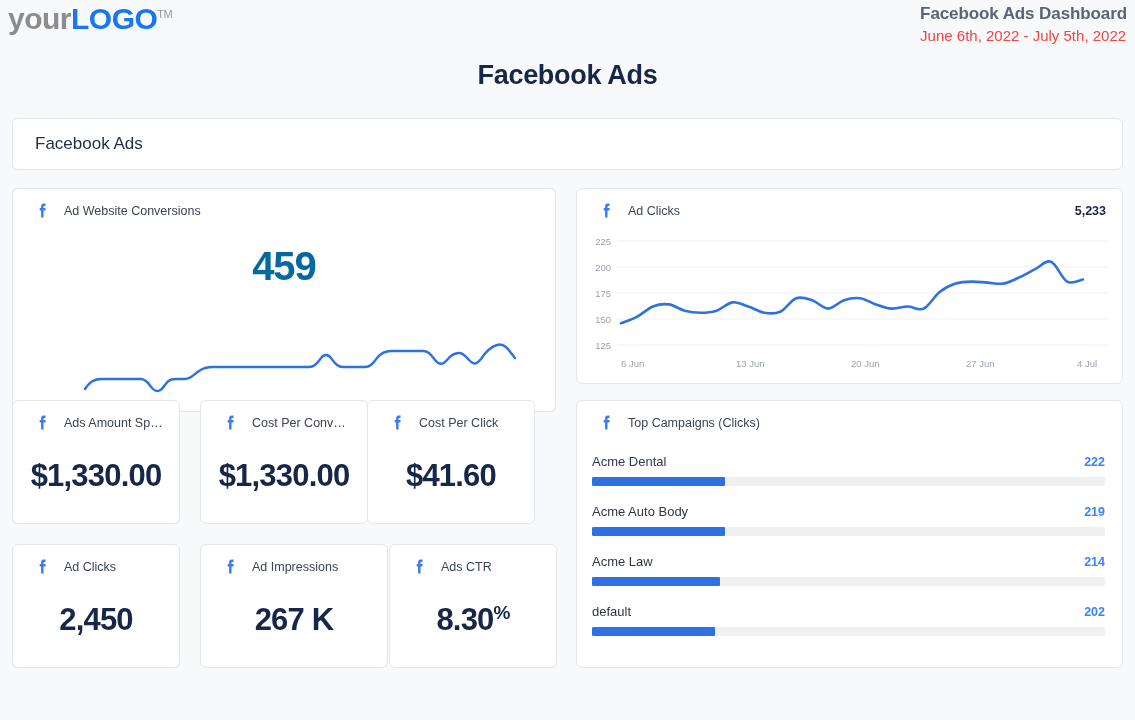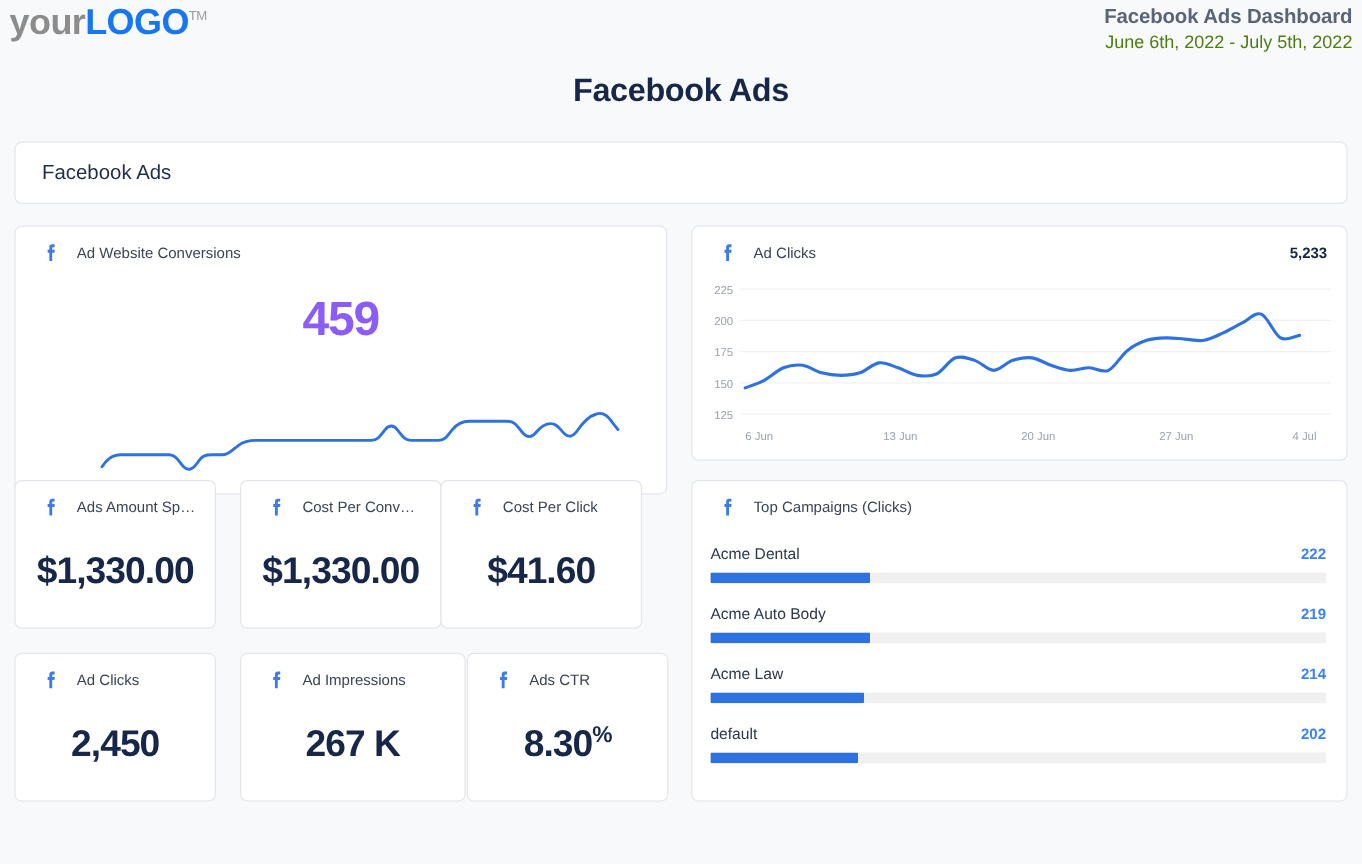--- a/index.html
+++ b/index.html
@@ -14,23 +14,23 @@
   
   .header { position: relative; height: 50px; padding-left: 30px; }
   .logo {
     position: absolute; left: 8px; top: 2px;
     font-size: 30px; font-weight: 700; letter-spacing: -0.5px;
     color: #8c8c8c; white-space: nowrap;
   }
   .logo .logo-blue { color: #1676f3; font-weight: 700; }
   .logo .logo-tm { font-size: 11px; vertical-align: super; color: #9b9b9b; font-weight: 400; }
 
-  .header-right { position: absolute; right: 8px; top: 4px; text-align: right; }
+  .header-right { position: absolute; right: 8px; top: 4px; text-align: left; }
   .header-title { font-size: 17px; font-weight: 700; color: #5a6475; letter-spacing: -0.1px; }
-  .header-date { font-size: 15px; color: #4d7c0f; margin-top: 3px; }
+  .header-date { font-size: 15px; color: #ef4444; margin-top: 3px; }
 
   .page-title {
     text-align: center; font-size: 27px; font-weight: 700;
     color: #17274a; margin-top: 10px; letter-spacing: -0.3px;
   }
 
   
   .card {
     background: #ffffff;
     border: 1px solid #e3e6ea;
@@ -48,21 +48,21 @@
     width: 16px; height: 18px; display: inline-block; position: relative;
     flex: 0 0 auto; margin-right: 13px; margin-left: 6px;
   }
   .fb-icon svg { display: block; }
   .card-label { font-size: 12.5px; color: #3a4456; white-space: nowrap; overflow: hidden; text-overflow: ellipsis; }
   .card-head-value { margin-left: auto; font-size: 12.5px; font-weight: 700; color: #17274a; }
 
   
   .conv-card { left: 12px; top: 188px; width: 544px; height: 224px; }
   .conv-number {
-    text-align: center; font-size: 40px; font-weight: 700; color: #8b5cf6;
+    text-align: center; font-size: 40px; font-weight: 700; color: #0369a1;
     margin-top: 24px; letter-spacing: -1px;
   }
   .spark { position: absolute; left: 0; bottom: 14px; width: 544px; height: 70px; }
 
   
   .clicks-card { left: 576px; top: 188px; width: 547px; height: 196px; }
   .clicks-chart { position: absolute; left: 0; top: 38px; width: 547px; height: 155px; }
 
   
   .kpi { height: 124px; }

